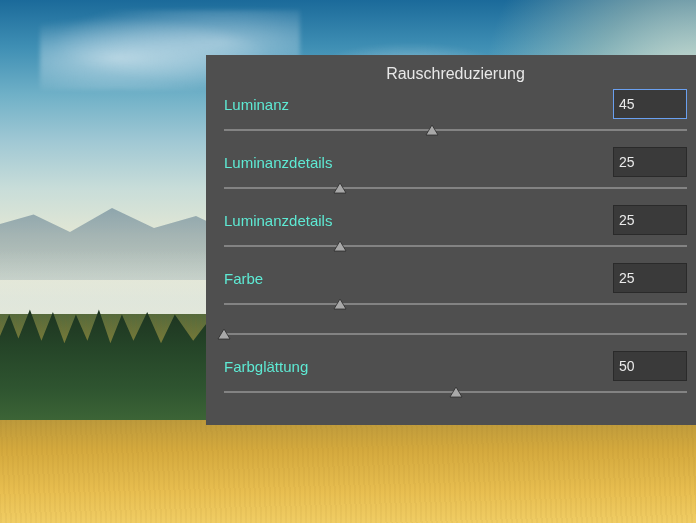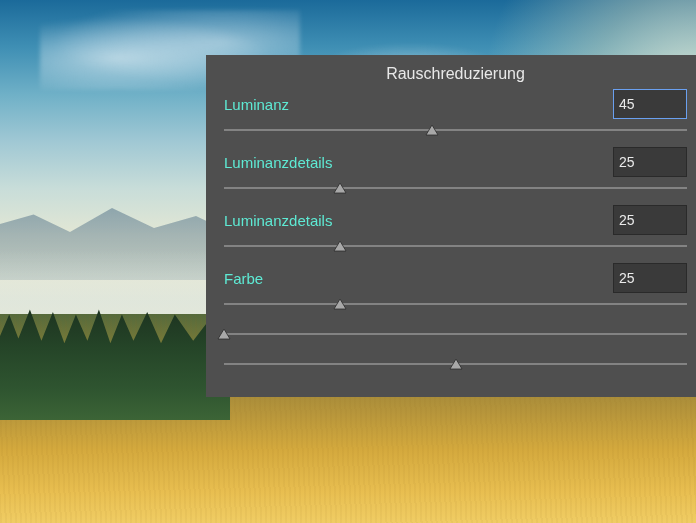--- a/index.html
+++ b/index.html
@@ -230,20 +230,24 @@
       <div class="slider-track"></div>
       <div class="slider-thumb" style="left:0%">
         <svg width="14" height="12" viewBox="0 0 14 12">
             <polygon class="tri-fill tri-stroke" points="7,1 13,11 1,11"></polygon>
           </svg>
       </div>
     </div>
   </div>
 
   <div class="row">
+    <div class="row-top">
+      <span class="row-label">Farbglättung</span>
+      <input class="row-input" value="50" style="">
+    </div>
     <div class="slider">
       <div class="slider-track"></div>
       <div class="slider-thumb" style="left:50%">
         <svg width="14" height="12" viewBox="0 0 14 12">
             <polygon class="tri-fill tri-stroke" points="7,1 13,11 1,11"></polygon>
           </svg>
       </div>
     </div>
   </div>
 

